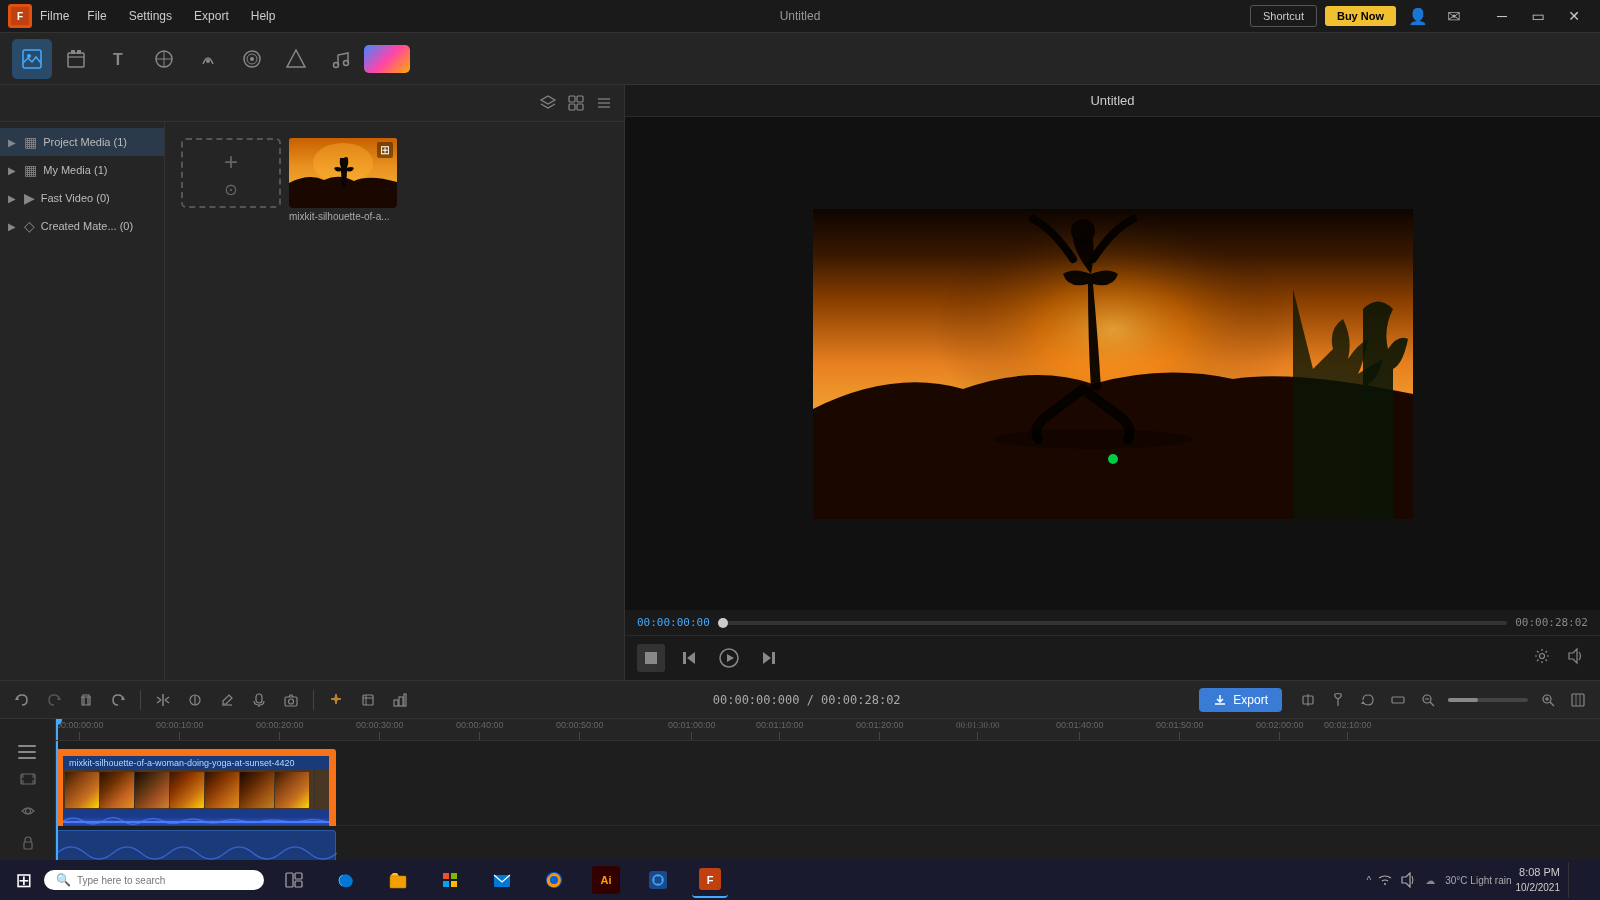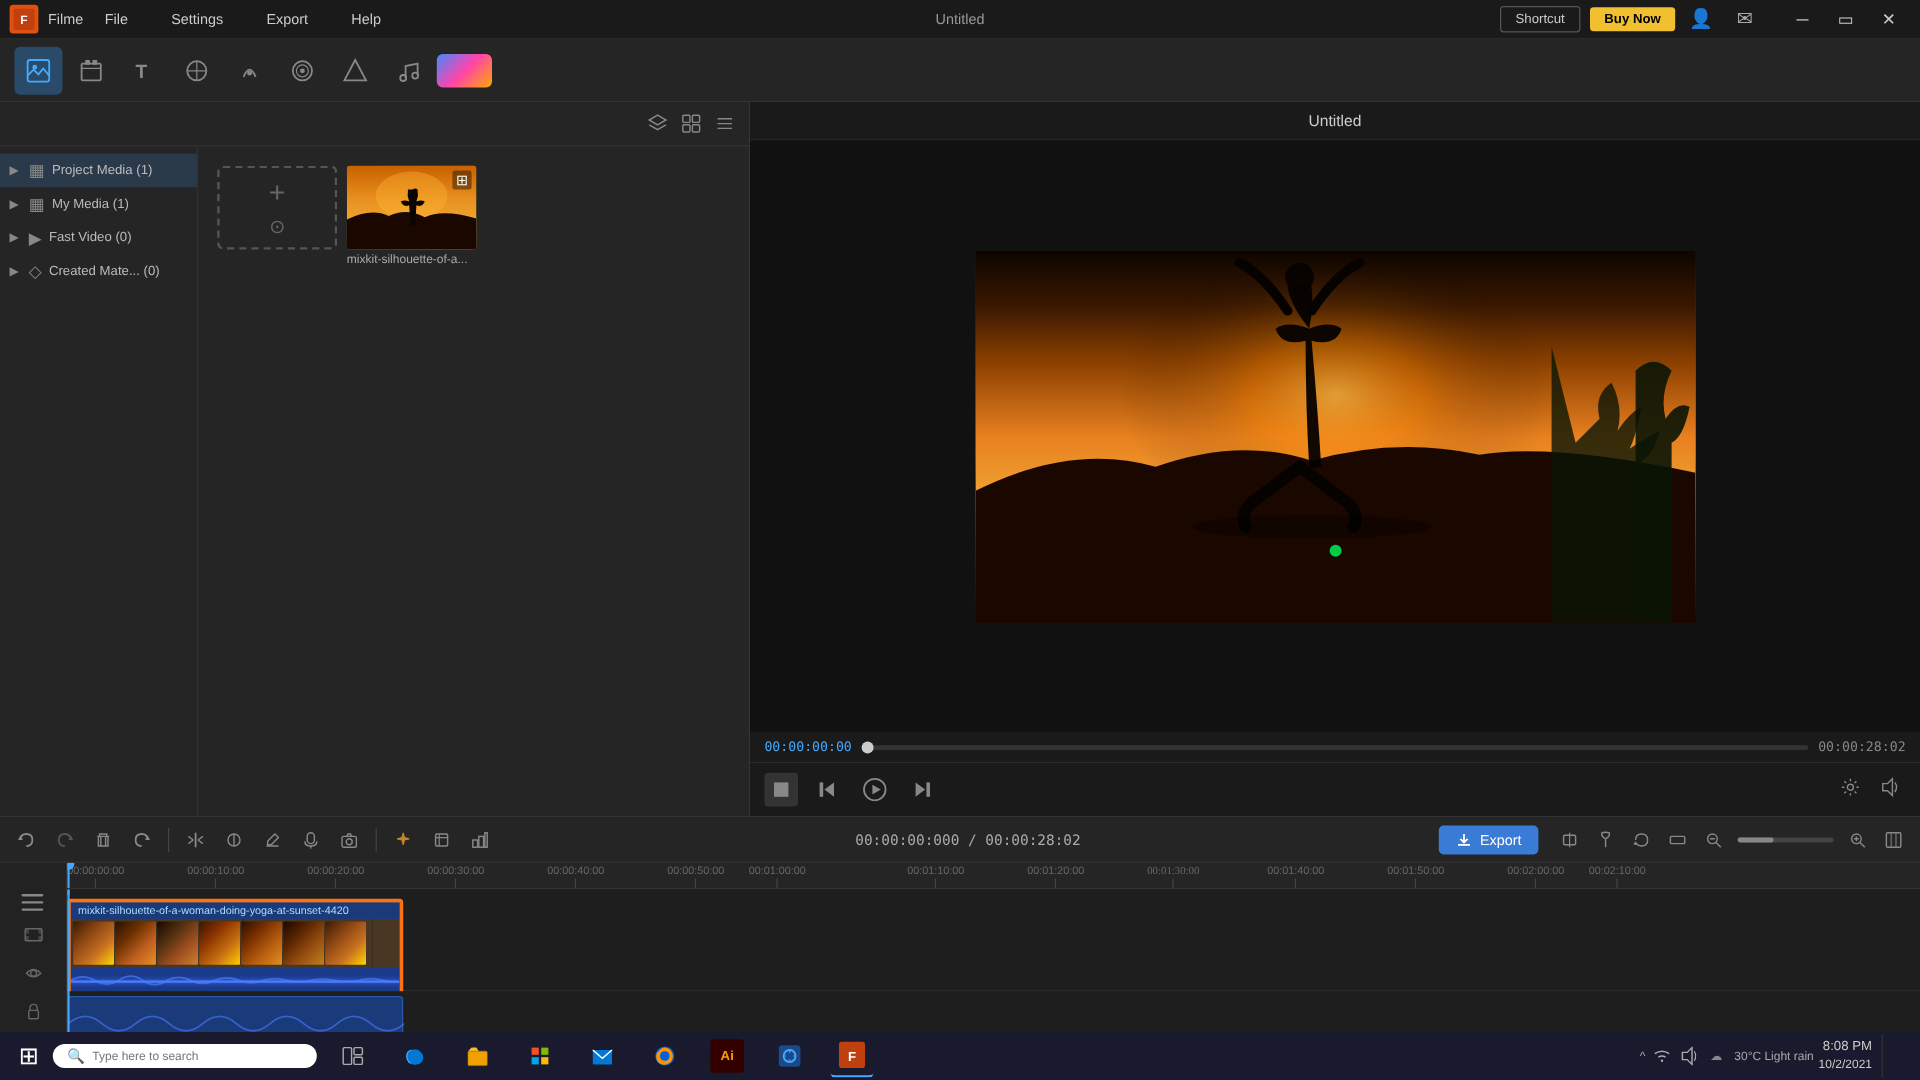--- a/index.html
+++ b/index.html
@@ -24,21 +24,21 @@
       border-bottom: 1px solid #333;
     }
     #titlebar .app-logo {
       width: 24px; height: 24px;
       background: #e05010;
       border-radius: 3px;
       display: flex; align-items: center; justify-content: center;
       color: white; font-weight: bold; font-size: 10px;
     }
     #titlebar .menu-items {
-      display: flex; gap: 16px;
+      display: flex; gap: 2px;
     }
     #titlebar .menu-item {
       padding: 4px 10px;
       color: #ccc;
       cursor: pointer;
       border-radius: 3px;
     }
     #titlebar .spacer { flex: 1; }
     #titlebar .shortcut-btn {
       padding: 4px 12px;
@@ -451,21 +451,21 @@
       position: relative;
     }
     .video-clip {
       position: absolute;
       top: 8px;
       left: 0;
       width: 280px;
       background: #2a4a8a;
       border-radius: 3px;
       overflow: hidden;
-      border: 3px solid #f97316;
+      border: 7px solid #f97316;
     }
     .clip-label {
       padding: 2px 6px;
       font-size: 9px;
       color: #adf;
       background: #1a3a7a;
       white-space: nowrap;
       overflow: hidden;
       text-overflow: ellipsis;
     }
@@ -1073,21 +1073,21 @@
           <div class="ruler-tick" style="height:8px;"></div>
         </div>
         <div class="ruler-mark" style="left:400px;">
           <span class="ruler-label">00:00:40:00</span>
           <div class="ruler-tick" style="height:8px;"></div>
         </div>
         <div class="ruler-mark" style="left:500px;">
           <span class="ruler-label">00:00:50:00</span>
           <div class="ruler-tick" style="height:8px;"></div>
         </div>
-        <div class="ruler-mark" style="left:568px;">
+        <div class="ruler-mark" style="left:612px;">
           <span class="ruler-label">00:01:00:00</span>
           <div class="ruler-tick" style="height:8px;"></div>
         </div>
         <div class="ruler-mark" style="left:700px;">
           <span class="ruler-label">00:01:10:00</span>
           <div class="ruler-tick" style="height:8px;"></div>
         </div>
         <div class="ruler-mark" style="left:800px;">
           <span class="ruler-label">00:01:20:00</span>
           <div class="ruler-tick" style="height:8px;"></div>

